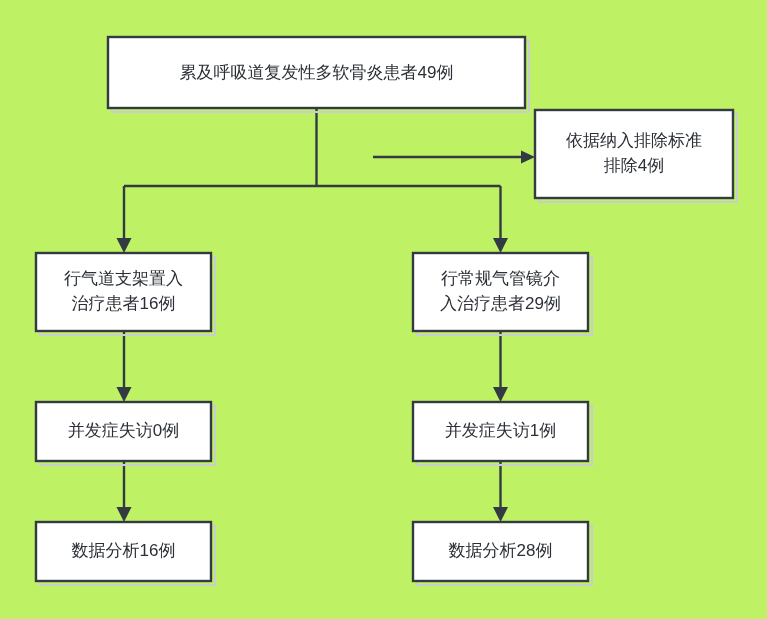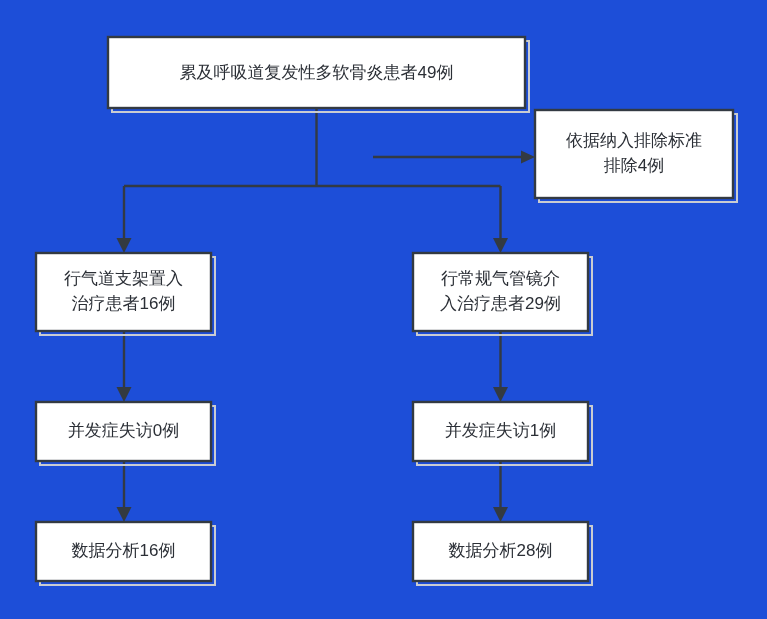--- a/index.html
+++ b/index.html
@@ -10,21 +10,21 @@
   body {
     width: 767px;
     height: 619px;
     font-family: "Liberation Sans", "DejaVu Sans", sans-serif;
     overflow: hidden;
   }
   #flowchart-root {
     position: relative;
     width: 767px;
     height: 619px;
-    background: #1d4ed8;
+    background: #bef264;
   }
   svg.fc {
     position: absolute;
     left: 0;
     top: 0;
     width: 767px;
     height: 619px;
   }
   .node-rect {
     fill: #ffffff;

